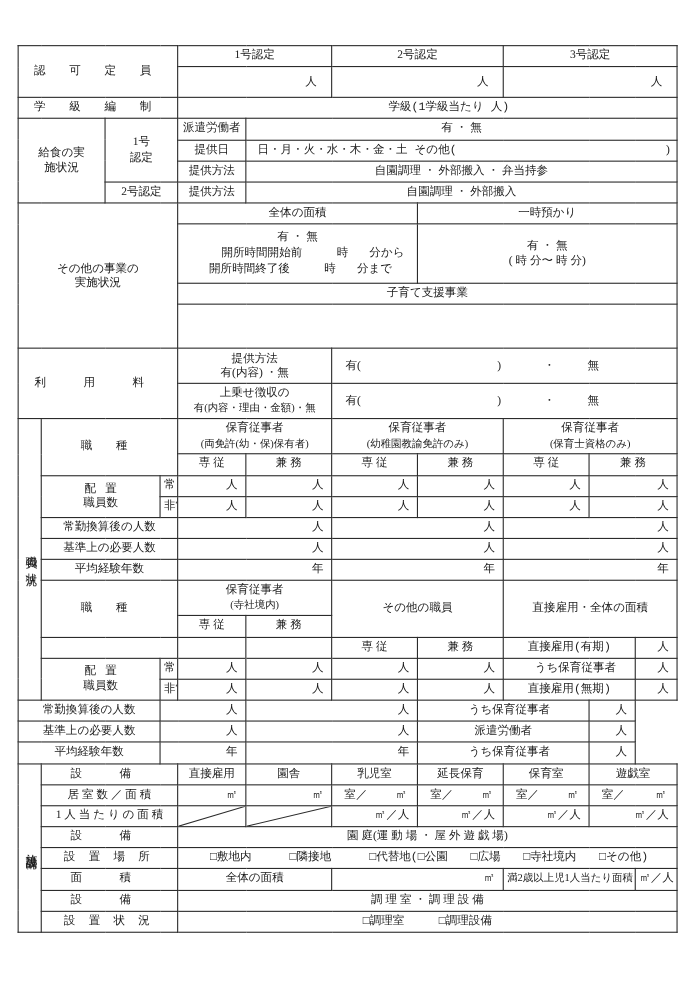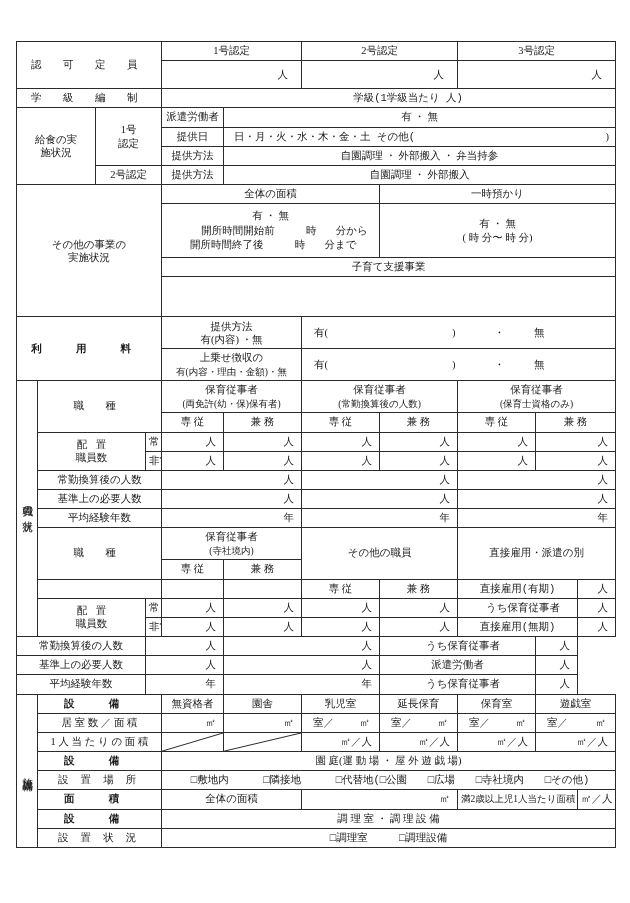--- a/index.html
+++ b/index.html
@@ -25,21 +25,21 @@
     text-align:center;
     height:17px;
     box-sizing:border-box;
     overflow:hidden;
     white-space:nowrap;
   }
   
   .sp  {letter-spacing:0.45em; padding-left:0.45em;margin-top:44px;}
   .sp2 {letter-spacing:0.9em;  padding-left:0.9em;}
   .sp3 {letter-spacing:0.28em; padding-left:0.28em;}
-  .sp4 {letter-spacing:1.5em;  padding-left:1.5em;font-weight:bold;}
+  .sp4 {letter-spacing:1.5em;  padding-left:1.5em;}
 
   .lbl-left   {text-align:left;font-family:Liberation Mono, monospace;}
   .two-line   {line-height:1.25;white-space:normal;}
 
   
   .vert{
     writing-mode:vertical-rl;
     text-orientation:upright;
     letter-spacing:0.12em;
     white-space:nowrap;
@@ -203,21 +203,21 @@
     <td rowspan="12" class="vcell">
       <span class="vert">職員の状況</span>
     </td>
     <td rowspan="2" colspan="3" class="sp2">職        種</td>
     <td colspan="2" class="two-line" style="height:30px">
       <span>保育従事者</span><br>
       <span class="tiny">(両免許(幼・保)保有者)</span>
     </td>
     <td colspan="2" class="two-line">
       <span>保育従事者</span><br>
-      <span class="tiny">(常勤換算後の人数)</span>
+      <span class="tiny">(幼稚園教諭免許のみ)</span>
     </td>
     <td colspan="3" class="two-line">
       <span>保育従事者</span><br>
       <span class="tiny">(保育士資格のみ)</span>
     </td>
   </tr>
   <tr>
     <td>専    従</td>
     <td>兼    務</td>
     <td>専    従</td>
@@ -308,21 +308,21 @@
           </td>
   </tr>
 
   <tr>
     <td rowspan="2" colspan="3" class="sp2">職        種</td>
     <td colspan="2" class="two-line" style="height:30px">
       <span>保育従事者</span><br>
       <span class="tiny">(寺社境内)</span>
     </td>
     <td rowspan="2" colspan="2">その他の職員</td>
-    <td rowspan="2" colspan="3">直接雇用・派遣の別</td>
+    <td rowspan="2" colspan="3">直接雇用・全体の面積</td>
   </tr>
   <tr>
     <td>専    従</td>
     <td>兼    務</td>
   </tr>
   <tr>
     <td colspan="3" style="border-top:none;border-bottom:none"></td>
     <td style="border-top:none;border-bottom:none"></td>
     <td style="border-top:none;border-bottom:none"></td>
     <td>専    従</td>
@@ -412,21 +412,21 @@
     <td>
             <span class="unit">人</span>
           </td>
   </tr>
 
   <tr>
     <td rowspan="8" class="vcell">
       <span class="vert">施設設備</span>
     </td>
     <td colspan="3" class="sp4">設                  備</td>
-    <td>無資格者</td>
+    <td>直接雇用</td>
     <td>園舎</td>
     <td>乳児室</td>
     <td>延長保育</td>
     <td>保育室</td>
     <td colspan="2">遊戯室</td>
   </tr>
   <tr>
     <td colspan="3">居  室  数  ／  面  積</td>
     <td>
             <span class="unit">㎡</span>

